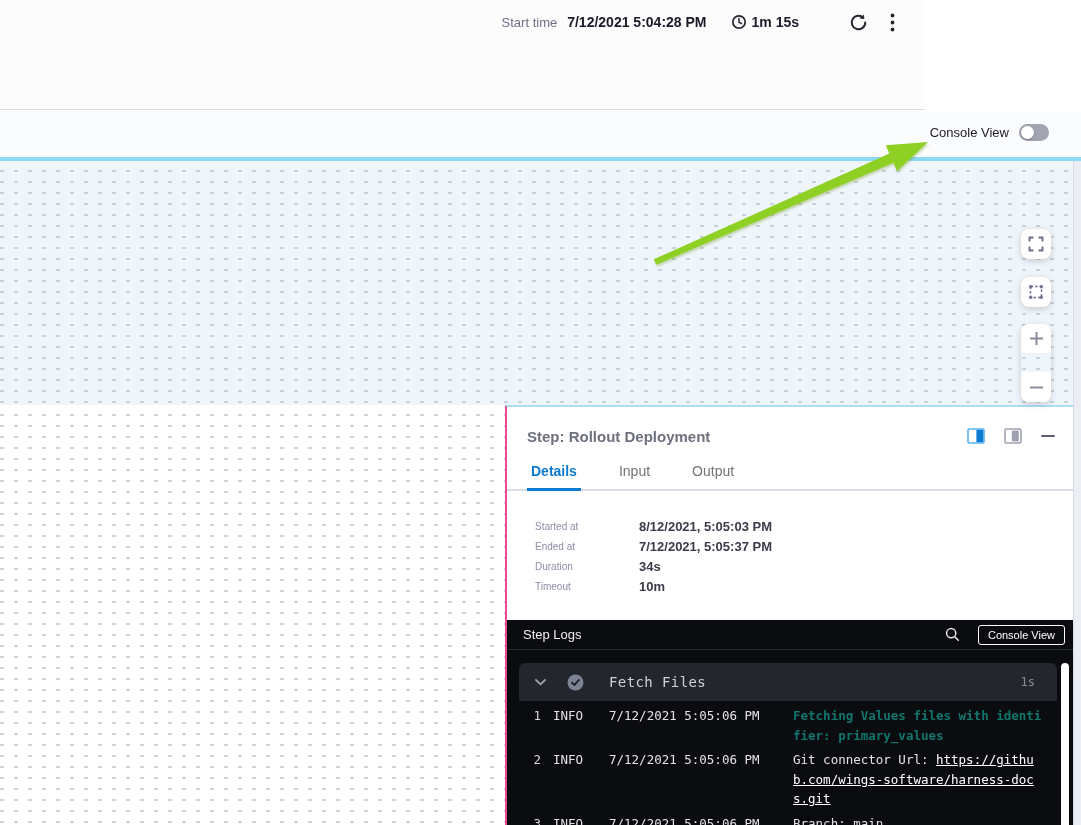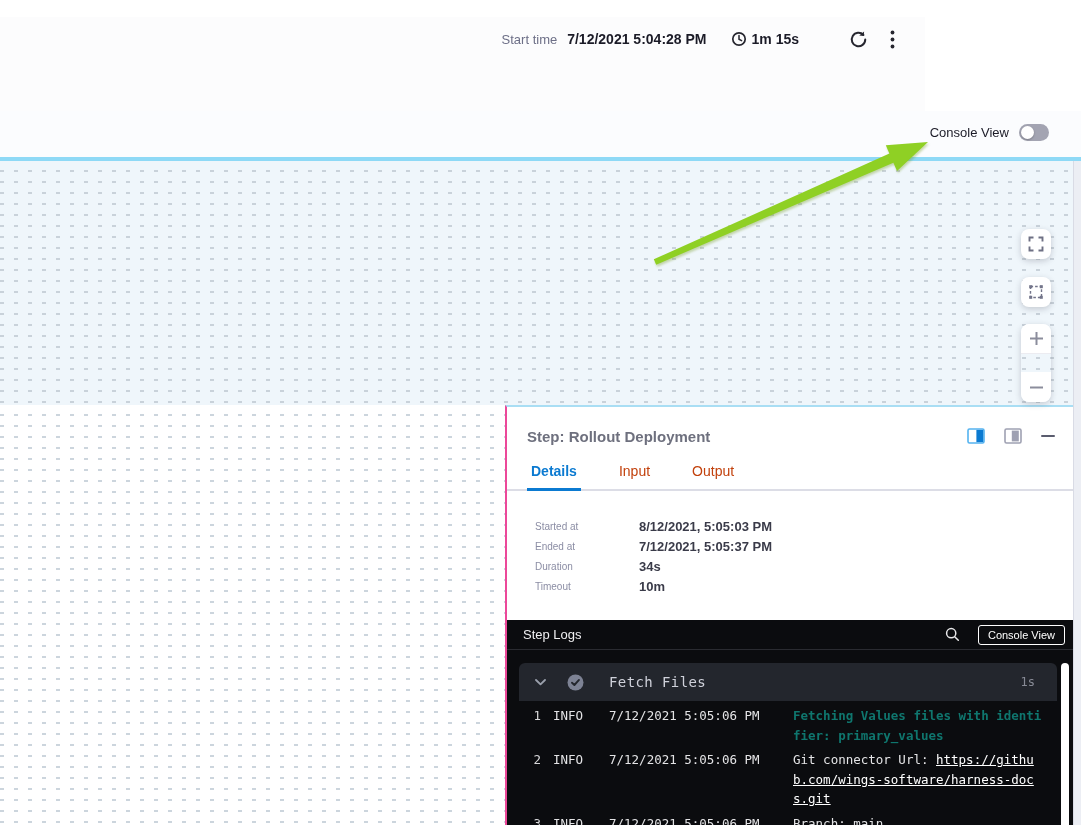--- a/index.html
+++ b/index.html
@@ -4,21 +4,21 @@
 <style>
   * { box-sizing: border-box; margin: 0; padding: 0; }
   html,body { background:#e8e8ec; }
   .screen {
     position: relative; width: 1081px; height: 825px; overflow: hidden;
     background:#ffffff; font-family:"Liberation Sans", sans-serif;
     -webkit-font-smoothing: antialiased;
   }
 
   
-  .topbar { position:absolute; left:0; top:17px; width:925px; height:110px;
+  .topbar { position:absolute; left:0; top:0; width:925px; height:110px;
     background:#fcfcfd; border-bottom:1px solid #dcdde6; }
   .topbar-right { position:absolute; right:28px; top:9px; height:26px;
     display:flex; align-items:center; }
   .st-label { font-size:13px; color:#6d6f87; margin-right:10px; }
   .st-value { font-size:14px; font-weight:600; color:#1b1b27; margin-right:24px; }
   .elapsed  { display:flex; align-items:center; gap:5px; font-size:14px;
     font-weight:700; color:#1b1b27; }
   .icon-btn { border:none; background:transparent; cursor:pointer; display:flex;
     align-items:center; justify-content:center; padding:2px; }
   .refresh-btn { margin-left:48px; }
@@ -72,21 +72,21 @@
   .side-panel { position:absolute; left:505px; top:405px; width:576px; height:420px;
     background:#fff; border-left:2px solid #ec4899; border-top:2px solid #a9def4; }
   .panel-header { display:flex; align-items:center; justify-content:space-between;
     padding:19px 24px 0 20px; }
   .panel-title { font-size:15px; font-weight:600; color:#6e707e; }
   .panel-hicons { display:flex; align-items:center; gap:15px; }
   .minus-line { width:14px; height:2.5px; background:#5a5c6e; border-radius:1px; }
 
   .tabs { display:flex; gap:34px; margin-top:17px; padding-left:20px;
     border-bottom:2px solid #dcdde6; }
-  .tab { font-size:14px; color:#c2410c; padding:0 4px 9px 4px; cursor:pointer;
+  .tab { font-size:14px; color:#737373; padding:0 4px 9px 4px; cursor:pointer;
     border-bottom:3px solid transparent; margin-bottom:-2px; }
   .tab.active { color:#0b7ad1; font-weight:600; border-bottom-color:#0b7ad1; }
 
   .details { padding:25px 0 0 28px; }
   .detail-row { display:flex; height:20px; align-items:center; }
   .detail-label { width:104px; font-size:10px; font-weight:400; color:#8b8da4; }
   .detail-value { font-size:13px; font-weight:700; color:#3a3b49; }
 
   
   .logs { position:absolute; left:0; right:0; top:213px; bottom:0;

